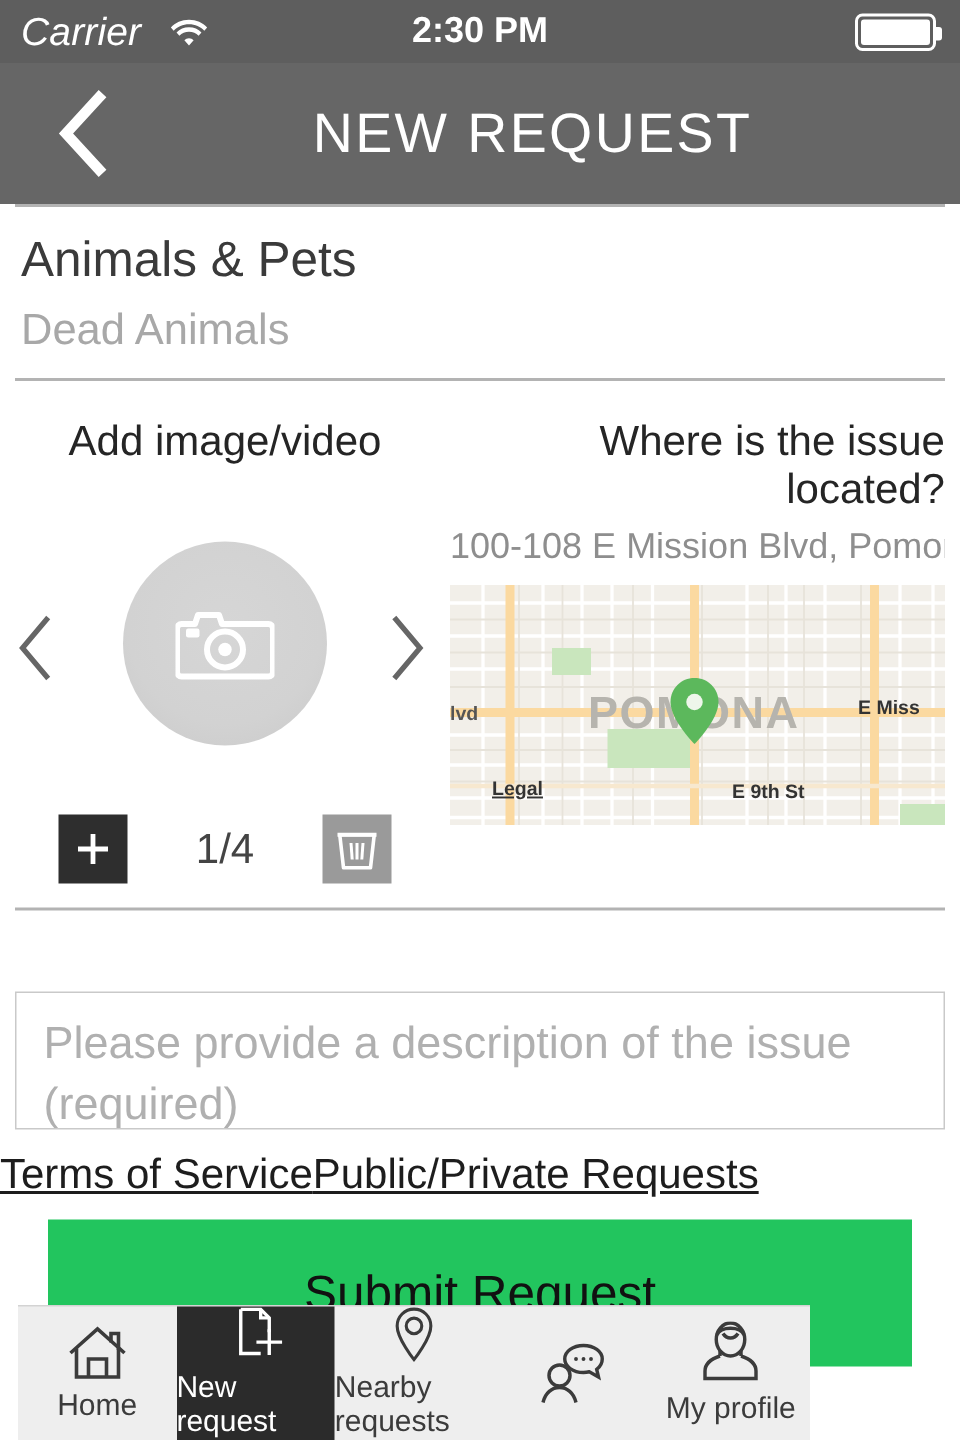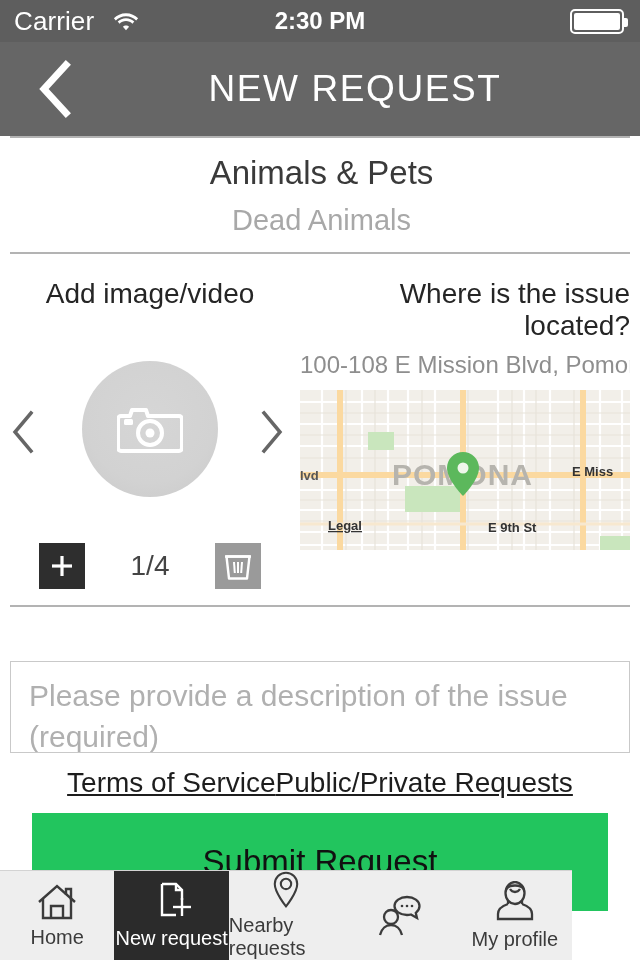--- a/index.html
+++ b/index.html
@@ -10,21 +10,21 @@
     overflow: hidden;
   }
   #app { position: relative; width: 640px; height: 960px; }
 
   
   .statusbar {
     position: absolute; top: 0; left: 0; width: 640px; height: 42px;
     background: #5e5e5e; color: #ffffff;
     display: flex; align-items: center;
   }
-  .sb-left { display: flex; align-items: center; gap: 19px; padding-left: 14px; width: 33%; }
+  .sb-left { display: flex; align-items: center; gap: 19px; padding-left: 14px; width: 33%; font-style: italic; }
   .sb-carrier { font-size: 26px; letter-spacing: 0.1px; }
   .sb-center { width: 34%; text-align: center; font-size: 24px; font-weight: bold; }
   .sb-right { width: 33%; display: flex; justify-content: flex-end; padding-right: 16px; }
   .wifi { width: 26px; height: 20px; position: relative; }
   .battery { width: 54px; height: 25px; border: 2.5px solid #fff; border-radius: 5px; position: relative; }
   .battery::after {
     content: ""; position: absolute; right: -6px; top: 7px;
     width: 4px; height: 9px; background: #fff; border-radius: 0 2px 2px 0;
   }
   .battery-fill { position: absolute; inset: 2px; background: #fff; border-radius: 2px; }
@@ -43,21 +43,21 @@
     flex: 1; text-align: center; color: #ffffff;
     font-size: 37px; font-weight: 400; letter-spacing: 1.6px;
     margin-left: -40px;
   }
 
   
   .content { position: absolute; top: 136px; left: 0; width: 640px; height: 734px; background: #fff; }
 
   .rule { height: 2px; background: #b3b3b3; margin: 0 10px; }
 
-  .category { padding: 14px 11px 0 14px; text-align: center; }
+  .category { padding: 14px 11px 0 14px; }
   .cat-main { font-size: 33px; color: #3a3a3a; line-height: 1.25; }
   .cat-sub { font-size: 29px; color: #a8a8a8; margin-top: 10px; line-height: 1.2; padding-bottom: 14px; }
 
   .twocol { display: flex; padding-top: 24px; }
   .col-left { width: 300px; position: relative; }
   .col-right { width: 340px; padding-right: 10px; }
 
   .sec-title { font-size: 28px; color: #252525; text-align: center; margin-bottom: 6px; }
   .sec-title.left { text-align: right; }
 
@@ -97,32 +97,32 @@
   }
   .map-hint { font-size: 27px; color: #6e6e6e; margin-top: 14px; }
 
   .desc-wrap { padding: 14px 10px 0 10px; }
   .desc-box {
     width: 620px; height: 92px; border: 1.5px solid #c9c9c9; background: #fff;
     padding: 14px 18px; overflow: hidden; cursor: text; margin-top: 40px;
   }
   .desc-ph { font-size: 30px; color: #b0b0b0; line-height: 1.35; }
 
-  .links { display: flex; justify-content: center; margin-top: 14px; }
+  .links { display: flex; justify-content: flex-start; margin-top: 14px; }
   .link { font-size: 28px; color: #1d1d1d; text-decoration: underline; cursor: pointer; }
 
   .submit-wrap { padding: 14px 32px 0 32px; }
   .submit {
     width: 576px; height: 98px; background: #22c55e; border: none;
     font-size: 33px; color: #111; font-family: inherit; cursor: pointer;
   }
 
   
   .tabbar {
-    position: absolute; bottom: 0; left: 0; width: 572px; height: 90px;
+    position: absolute; bottom: 0; left: 12px; width: 528px; height: 90px;
     background: #eeeeee; display: flex; border-top: 1px solid #d3d3d3;
   }
   .tab {
     width: 128px; display: flex; flex-direction: column;
     align-items: center; justify-content: center; gap: 5px; cursor: pointer;
   }
   .tab-label { font-size: 20px; color: #3b3b3b; }
   .tab.active { background: #2b2b2b; }
   .tab.active .tab-label { color: #ffffff; }
 </style>

